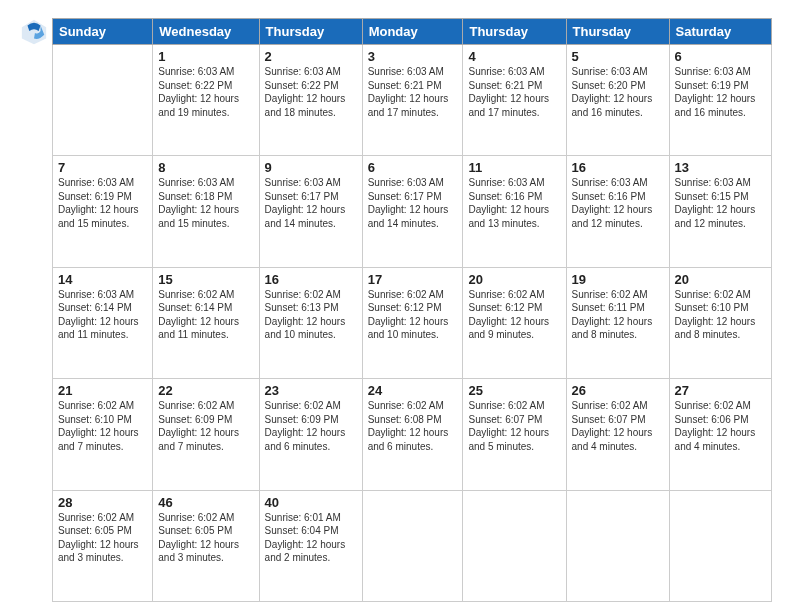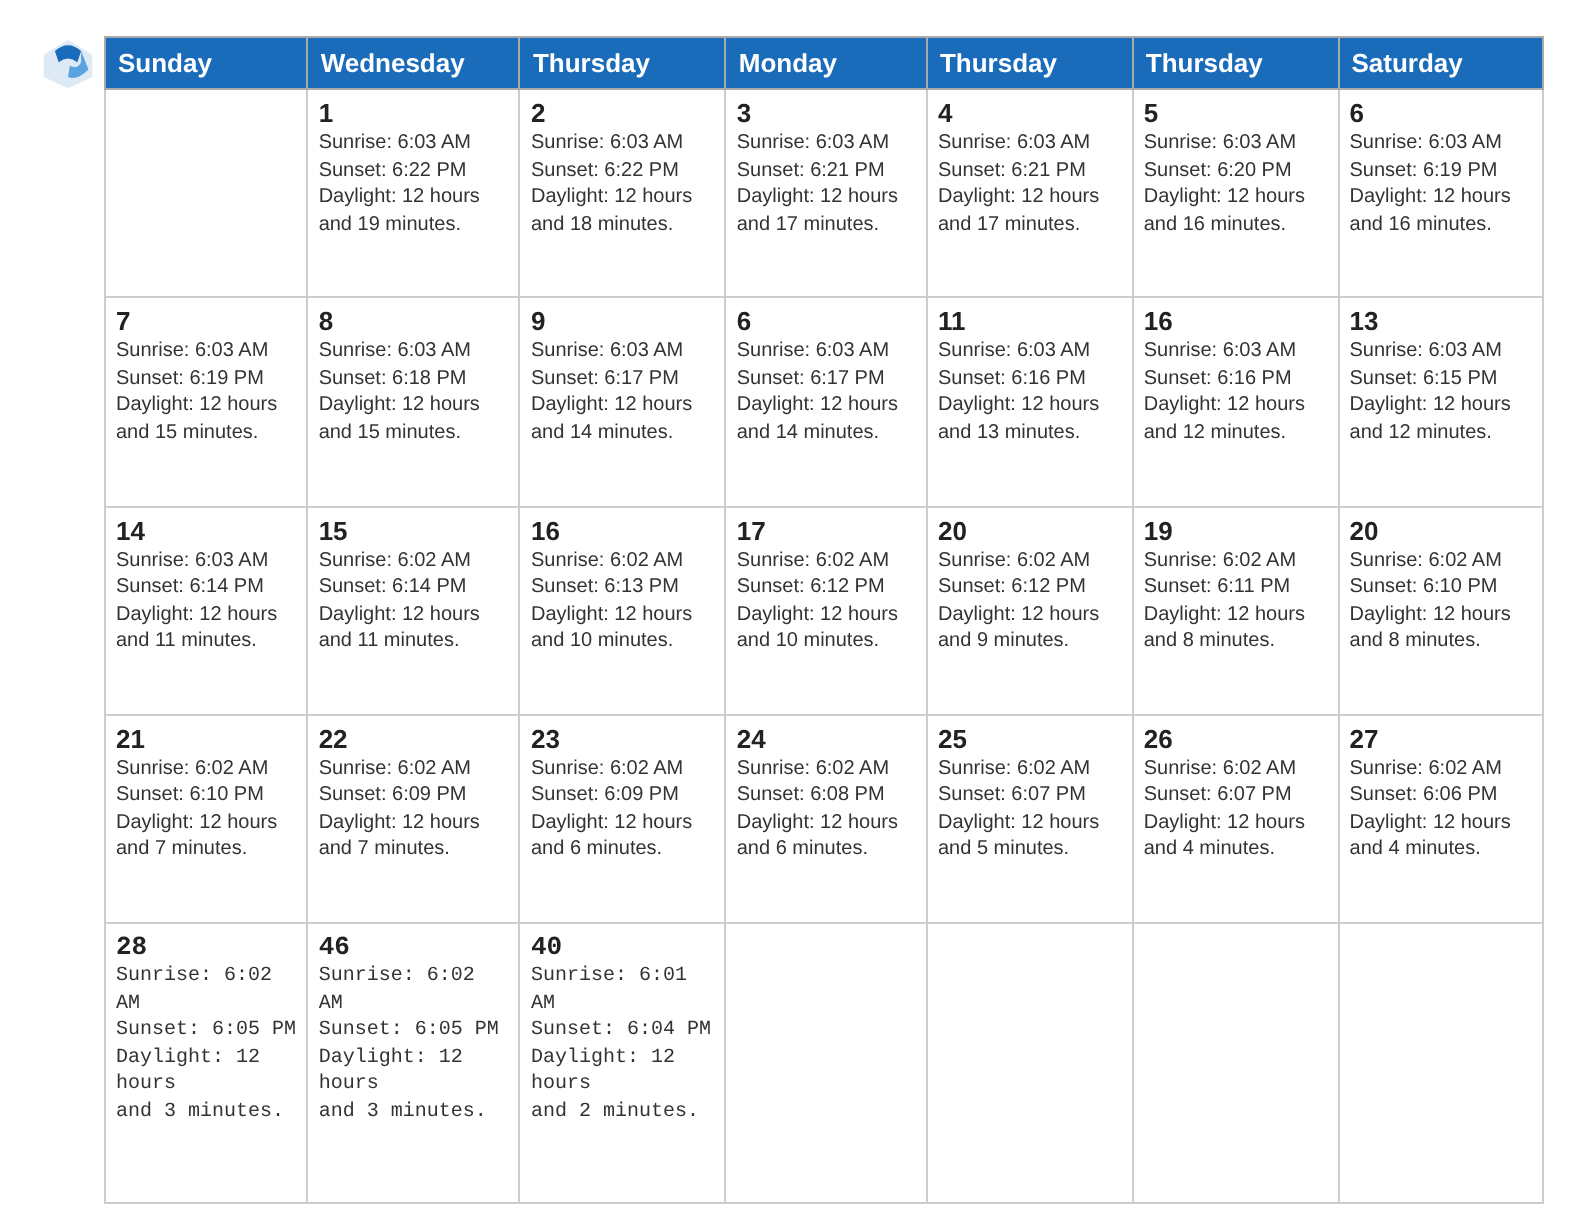--- a/index.html
+++ b/index.html
@@ -92,21 +92,20 @@
     .day-info {
       font-size: 10px;
       color: #333;
       line-height: 1.35;
     }
     .empty-cell {
       background: #f9f9f9;
     }
     tr:last-child td {
       border-bottom: 1px solid #ccc;
-      font-family: Liberation Mono, monospace;
     }
   </style>
 </head>
 <body>
 
 <div class="page">
   <div class="header">
     <div class="logo">
       <svg class="logo-icon" viewBox="0 0 30 30">
         <polygon points="15,2 28,10 28,22 15,28 2,22 2,10" fill="#1a6bba" opacity="0.15"></polygon>

